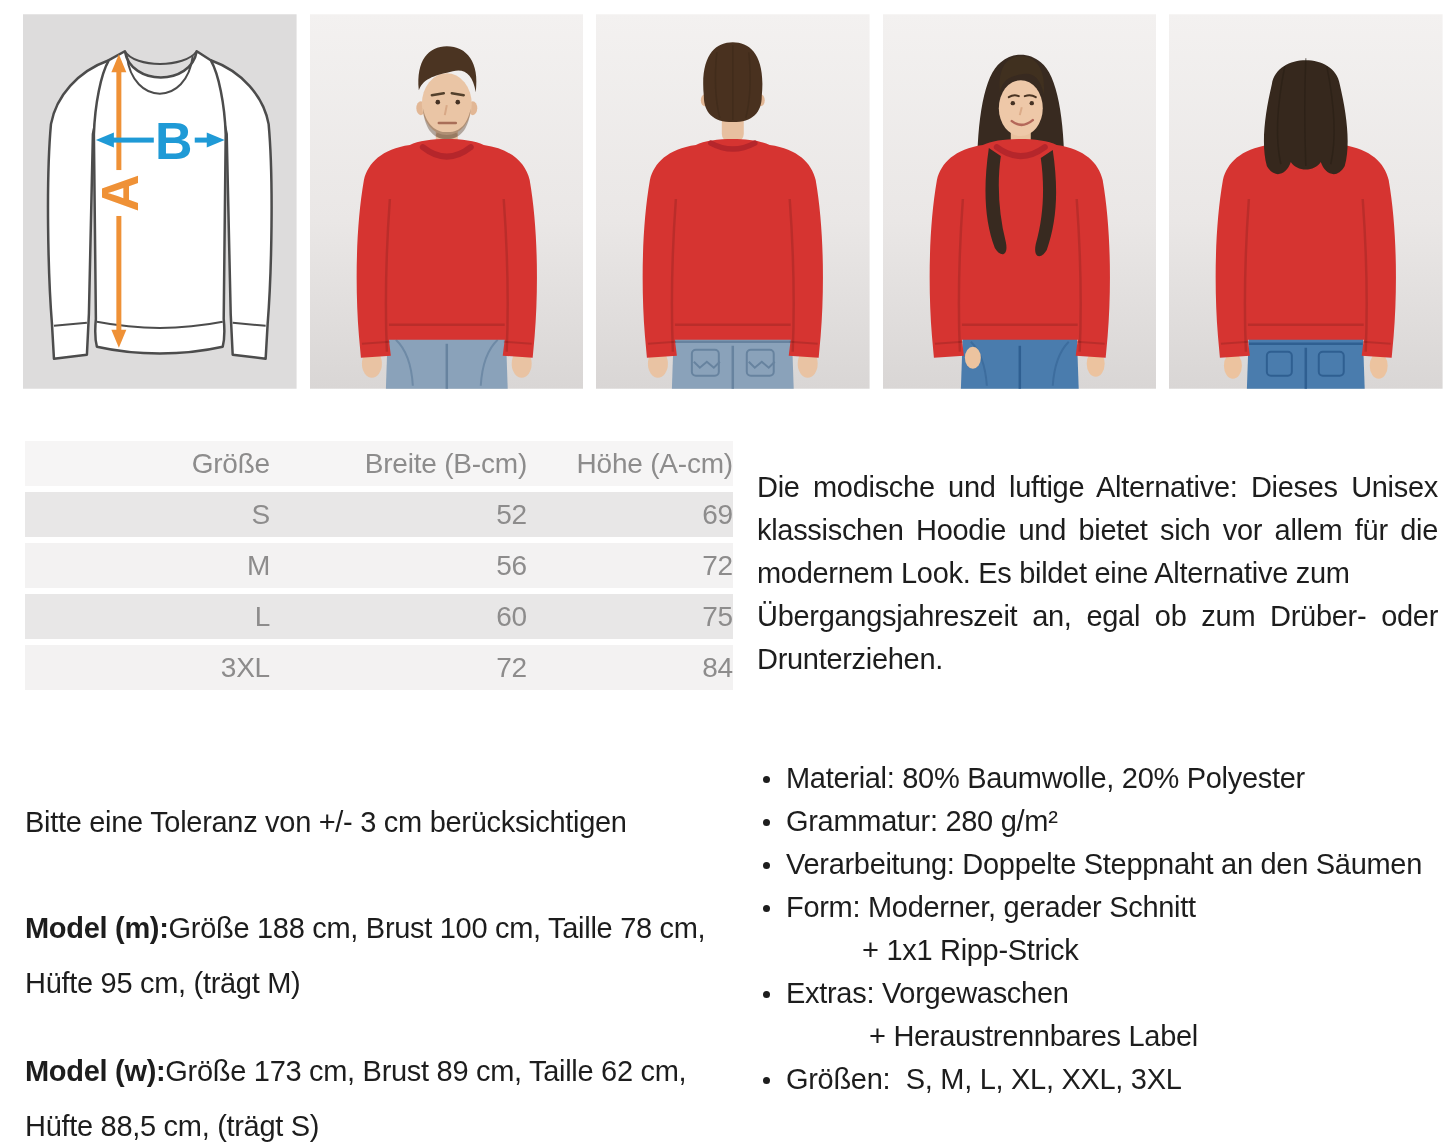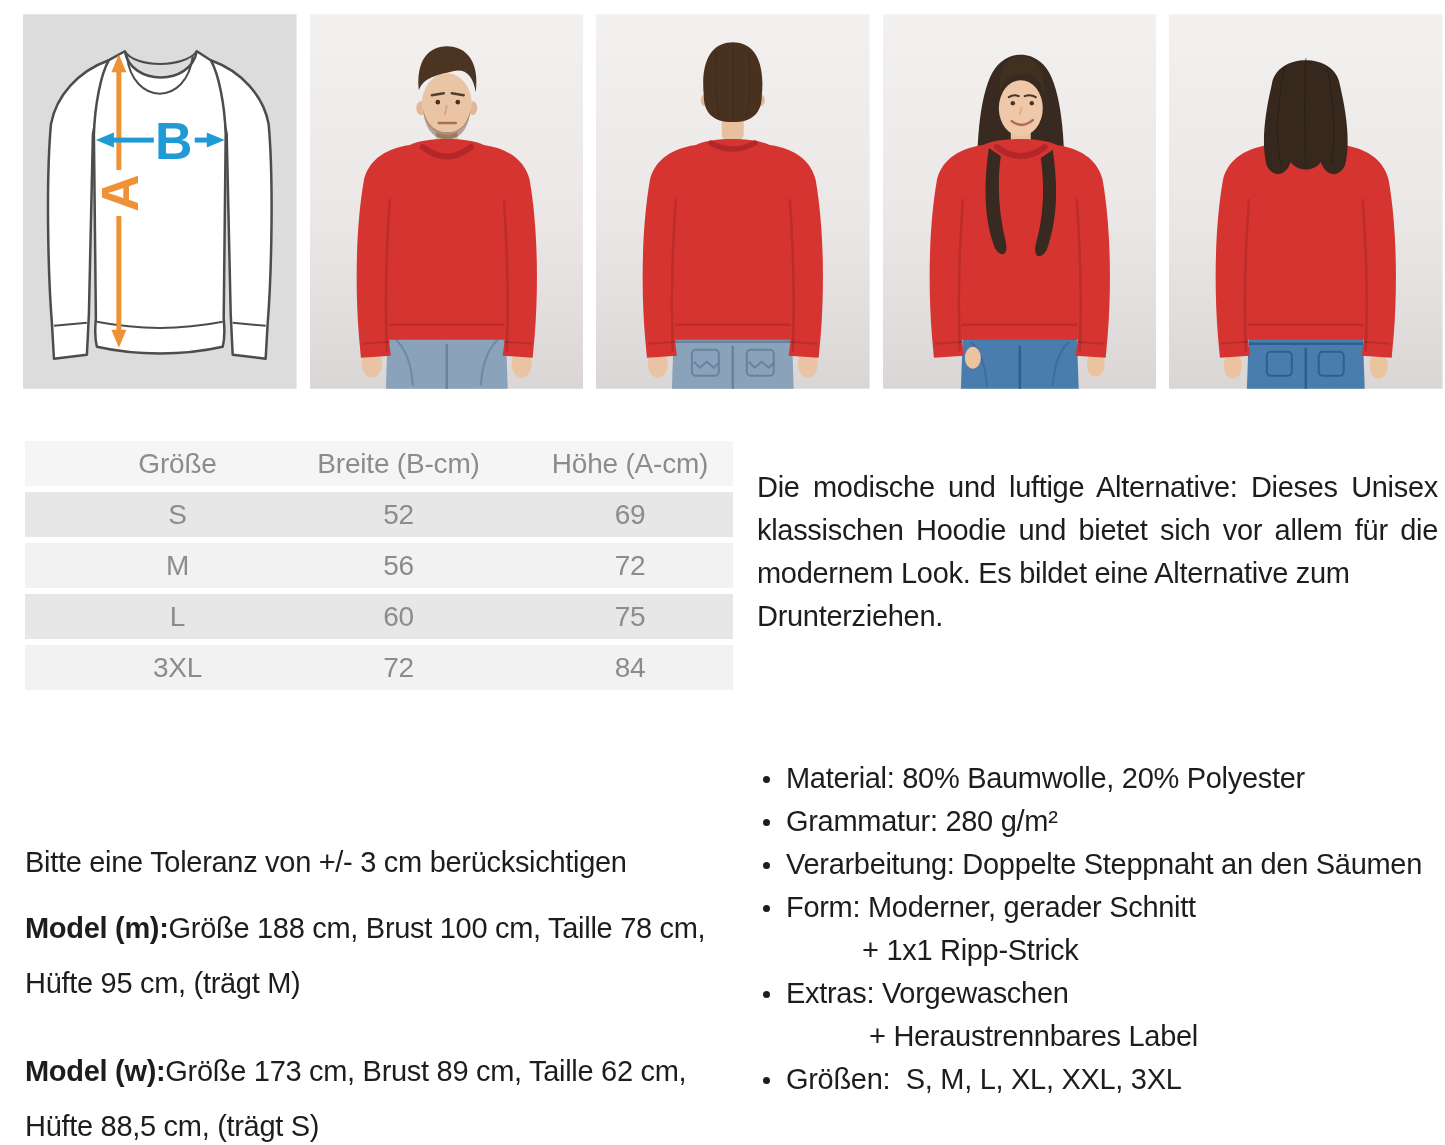--- a/index.html
+++ b/index.html
@@ -6,29 +6,29 @@
   .page{position:relative;width:1445px;height:1145px;background:#fff;overflow:hidden;
         font-family:"Liberation Sans",sans-serif;color:var(--body-text,#1d1d1d);}
 
   
   .gallery{position:absolute;left:23px;top:14px;width:1420px;height:375px;display:flex;gap:13px;}
   .panel{flex:1;height:375px;margin:0;}
   .panel svg{display:block;width:100%;height:100%;}
 
   
   .size-table{position:absolute;left:25px;top:441px;width:708px;border-collapse:collapse;table-layout:fixed;}
-  .size-table th,.size-table td{font-weight:normal;text-align:center;font-size:28px;
+  .size-table th,.size-table td{font-weight:normal;text-align:right;font-size:28px;
         color:var(--table-text,#8d8c8c);height:45px;padding:0;border-bottom:6px solid #fff;
         letter-spacing:-0.2px;white-space:nowrap;overflow:hidden;}
   .size-table th:first-child,.size-table td:first-child{padding-left:60px;}
   .size-table thead tr{background:var(--table-header-bg,#f6f5f5);}
   .size-table tbody tr:nth-child(odd){background:var(--table-row-dark,#e8e7e7);}
   .size-table tbody tr:nth-child(even){background:var(--table-row-light,#f3f2f2);}
 
-  .tolerance{position:absolute;left:25px;top:846px;margin:0;font-size:29px;letter-spacing:-0.3px;}
+  .tolerance{position:absolute;left:25px;top:806px;margin:0;font-size:29px;letter-spacing:-0.3px;}
 
   .models{position:absolute;left:25px;top:901px;width:706px;}
   .model{margin:0 0 33px 0;font-size:29px;line-height:55px;letter-spacing:-0.3px;}
   .model strong{font-weight:bold;}
 
   
   .description{position:absolute;left:757px;top:466px;width:681px;font-size:29px;line-height:43px;letter-spacing:-0.3px;}
   .description .line.fill{text-align:justify;text-align-last:justify;}
 
   .features{position:absolute;left:760px;top:757px;width:690px;list-style:none;margin:0;padding:0;}
@@ -266,20 +266,21 @@
 
   <div class="models">
     <p class="model"><strong>Model (m):</strong><span>Größe 188 cm, Brust 100 cm, Taille 78 cm, Hüfte 95 cm, (trägt M)</span></p>
     <p class="model"><strong>Model (w):</strong><span>Größe 173 cm, Brust 89 cm, Taille 62 cm, Hüfte 88,5 cm, (trägt S)</span></p>
   </div>
 
   <div class="description">
     <div class="line fill">Die modische und luftige Alternative: Dieses Unisex</div>
     <div class="line fill">klassischen Hoodie und bietet sich vor allem für die</div>
     <div class="line">modernem Look. Es bildet eine Alternative zum</div>
+    <div class="line fill">Übergangsjahreszeit an, egal ob zum Drüber- oder</div>
     <div class="line">Drunterziehen.</div>
   </div>
 
   <ul class="features">
     <li class="feature bullet">Material: 80% Baumwolle, 20% Polyester</li>
     <li class="feature bullet">Grammatur: 280 g/m²</li>
     <li class="feature bullet">Verarbeitung: Doppelte Steppnaht an den Säumen</li>
     <li class="feature bullet">Form: Moderner, gerader Schnitt</li>
     <li class="feature indent1">+ 1x1 Ripp-Strick</li>
     <li class="feature bullet">Extras: Vorgewaschen</li>

